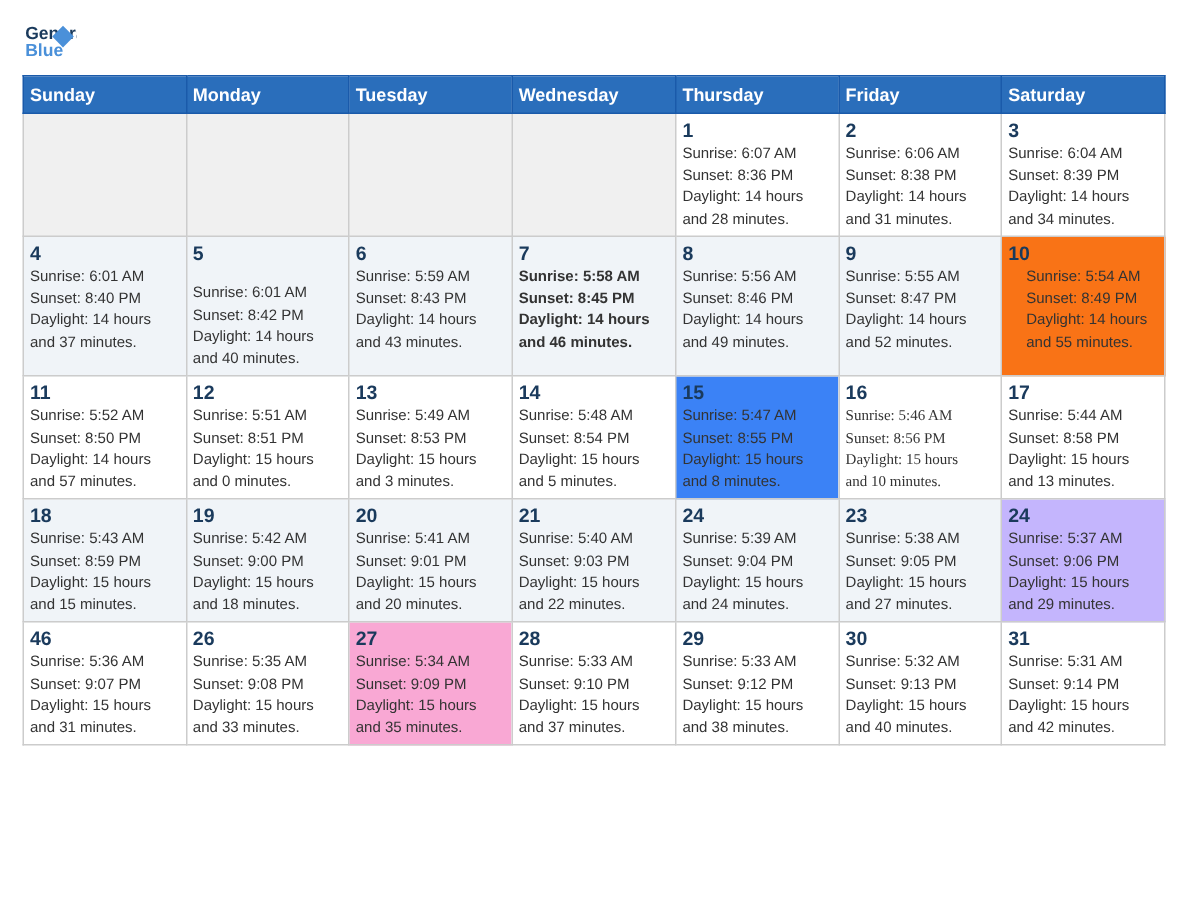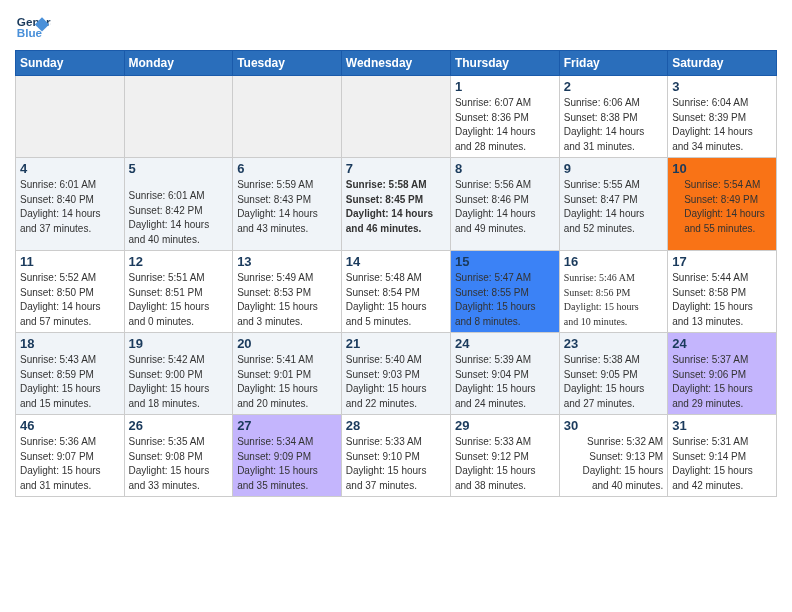--- a/index.html
+++ b/index.html
@@ -304,21 +304,21 @@
 Daylight: 15 hours
 and 31 minutes.</div>
         </td>
         <td style="background: rgb(255, 255, 255);">
           <span class="day-number">26</span>
           <div class="day-info" style="white-space: pre-line;">Sunrise: 5:35 AM
 Sunset: 9:08 PM
 Daylight: 15 hours
 and 33 minutes.</div>
         </td>
-        <td style="background: #c4b5fd; margin-left: 40px;">
+        <td style="background: #f9a8d4; margin-left: 40px;">
           <span class="day-number">27</span>
           <div class="day-info" style="white-space: pre-line;">Sunrise: 5:34 AM
 Sunset: 9:09 PM
 Daylight: 15 hours
 and 35 minutes.</div>
         </td>
         <td style="background: rgb(255, 255, 255);">
           <span class="day-number">28</span>
           <div class="day-info" style="white-space: pre-line;">Sunrise: 5:33 AM
 Sunset: 9:10 PM
@@ -327,21 +327,21 @@
         </td>
         <td style="background: rgb(255, 255, 255);">
           <span class="day-number">29</span>
           <div class="day-info" style="white-space: pre-line;">Sunrise: 5:33 AM
 Sunset: 9:12 PM
 Daylight: 15 hours
 and 38 minutes.</div>
         </td>
         <td style="background: rgb(255, 255, 255);">
           <span class="day-number">30</span>
-          <div class="day-info" style="white-space: pre-line; text-align: right;">Sunrise: 5:32 AM
+          <div class="day-info" style="white-space: pre-line;">Sunrise: 5:32 AM
 Sunset: 9:13 PM
 Daylight: 15 hours
 and 40 minutes.</div>
         </td>
         <td style="background: rgb(255, 255, 255);">
           <span class="day-number">31</span>
           <div class="day-info" style="white-space: pre-line;">Sunrise: 5:31 AM
 Sunset: 9:14 PM
 Daylight: 15 hours
 and 42 minutes.</div>

